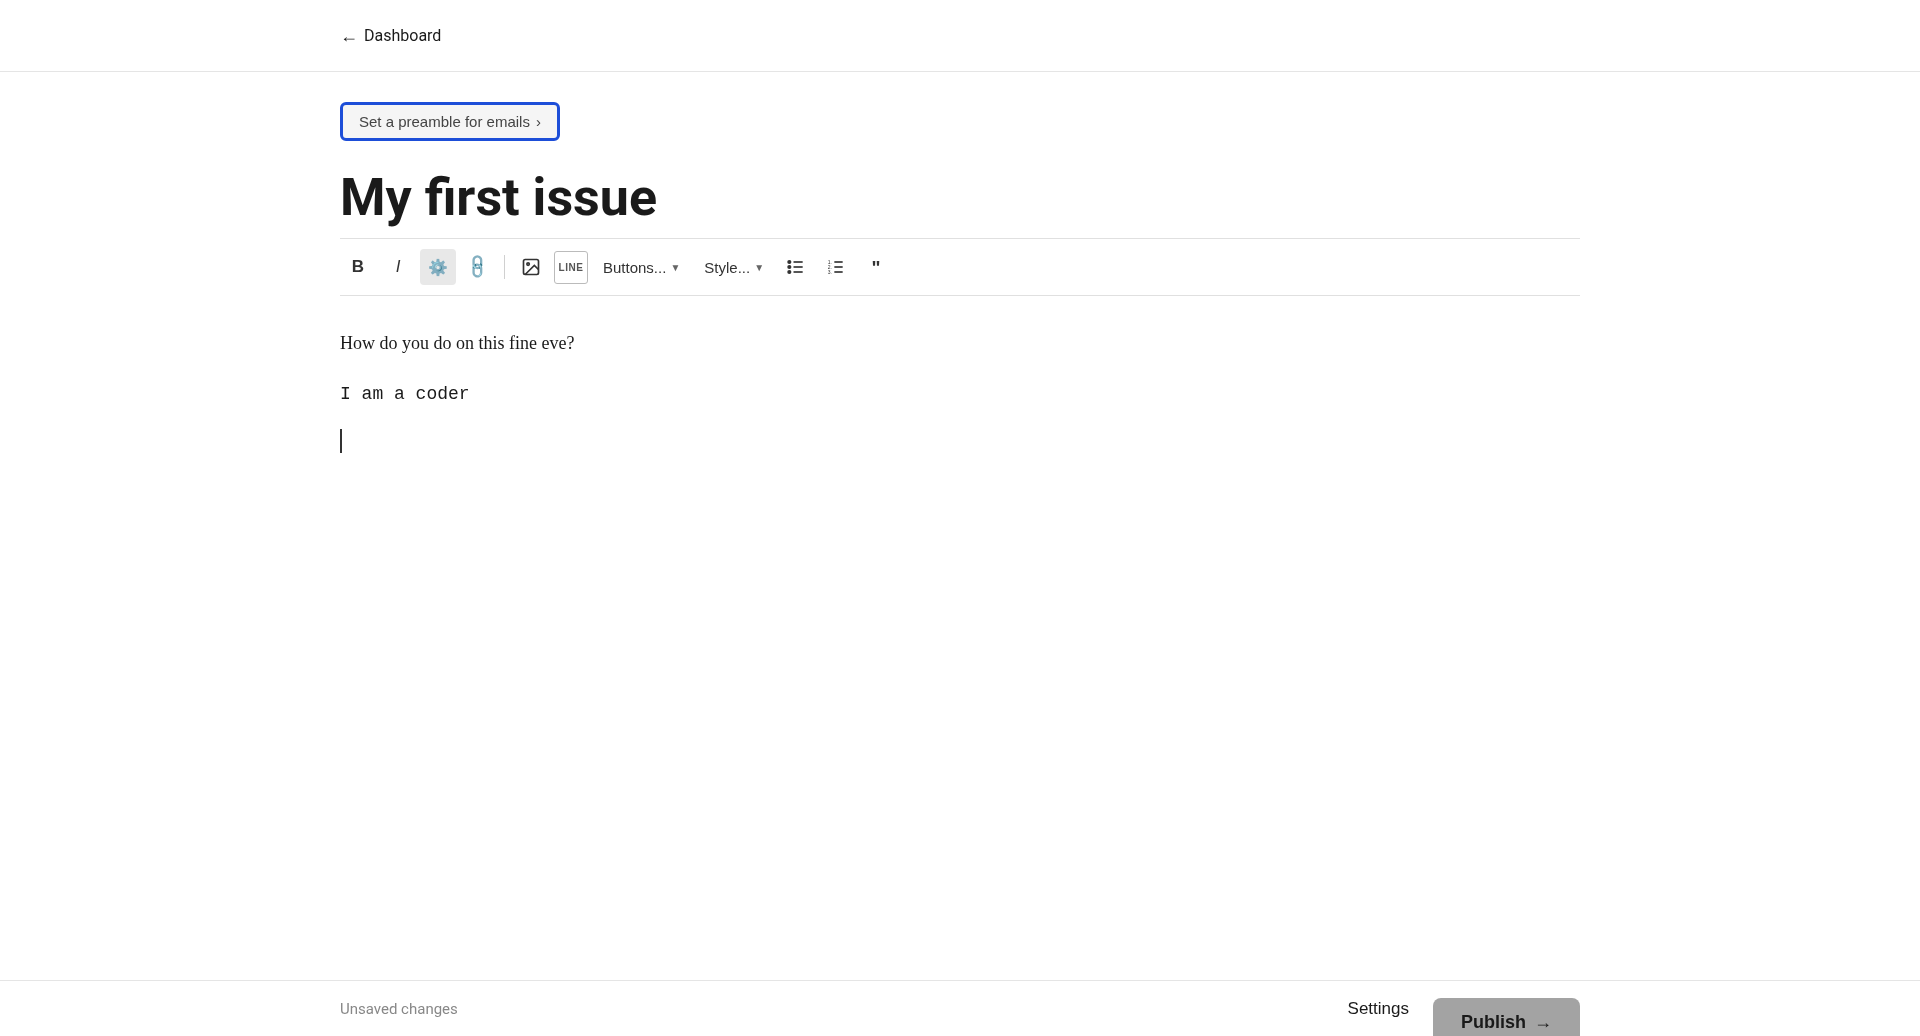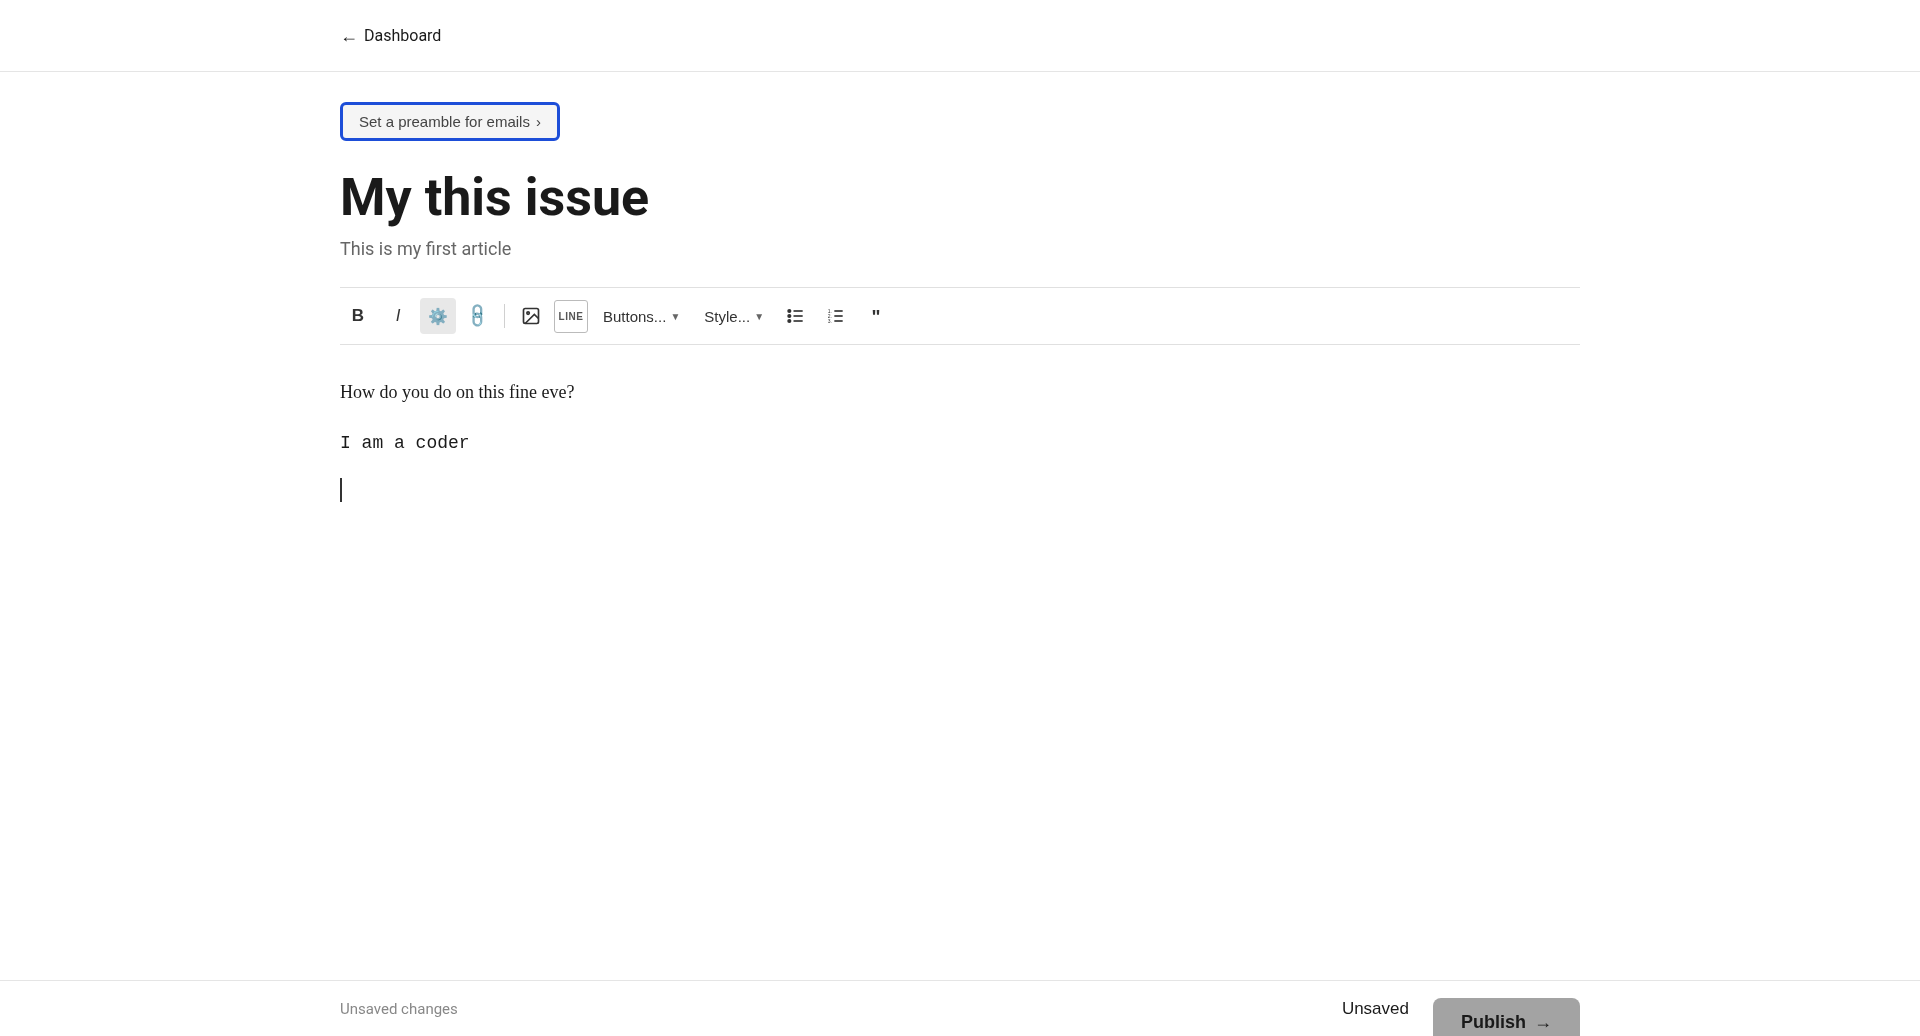--- a/index.html
+++ b/index.html
@@ -307,24 +307,23 @@
 
 <main class="main-content">
 
   
   <button class="preamble-btn">
     <span>Set a preamble for emails</span>
     <span>›</span>
   </button>
 
   
-  <h1 class="issue-title">My this issue</h1>
+  <h1 class="issue-title">My first issue</h1>
 
   
-  <p class="issue-subtitle">This is my first article</p>
 
   
   <div class="toolbar">
 
     <button class="toolbar-btn toolbar-bold">B</button>
 
     <button class="toolbar-btn toolbar-italic">I</button>
 
     <button class="toolbar-emoji-btn">
       <span>⚙️</span>
@@ -392,19 +391,19 @@
     <div class="cursor-line">
       <div class="cursor-bar"></div>
     </div>
   </div>
 
 </main>
 
 <div class="bottom-bar">
   <span class="unsaved-label">Unsaved changes</span>
   <div class="bottom-right">
-    <button class="settings-btn">Unsaved</button>
+    <button class="settings-btn">Settings</button>
     <button class="publish-btn">
       <span>Publish</span>
       <span>→</span>
     </button>
   </div>
 </div>
 
 </body></html>

